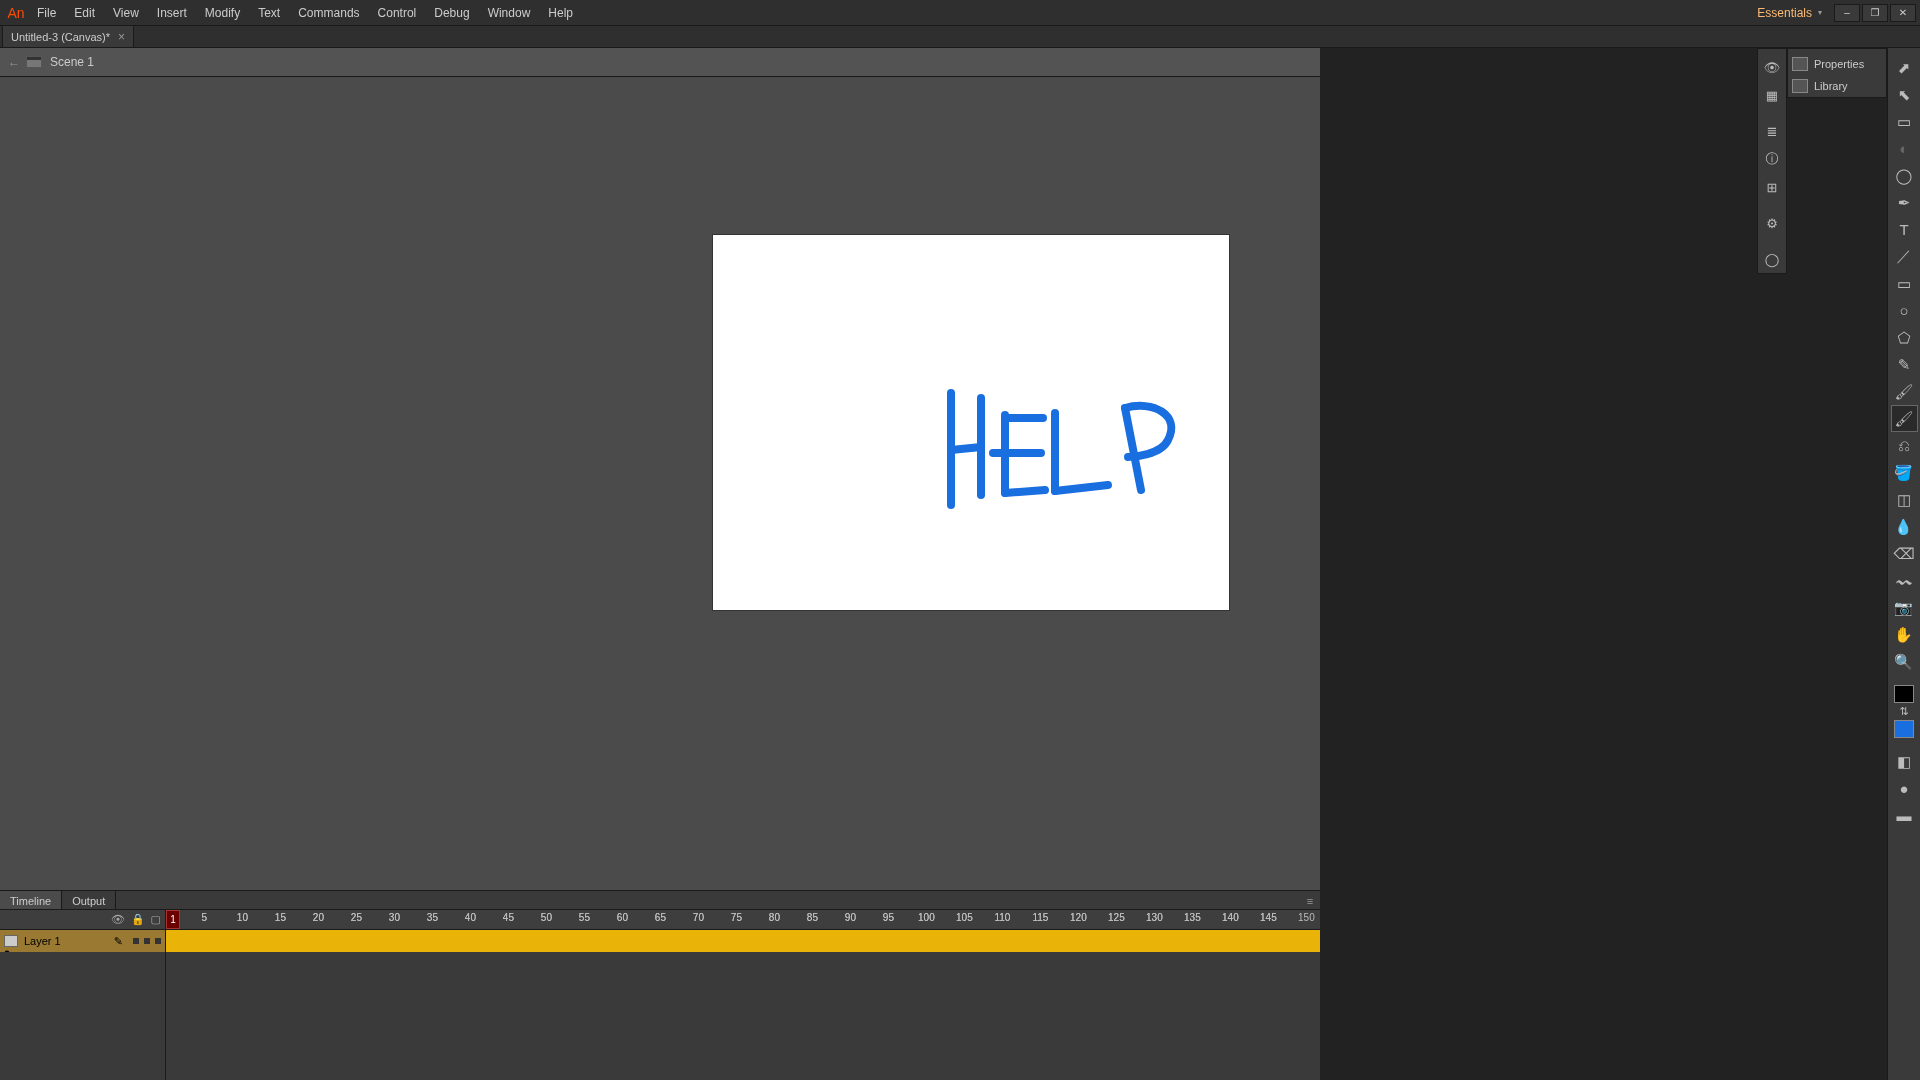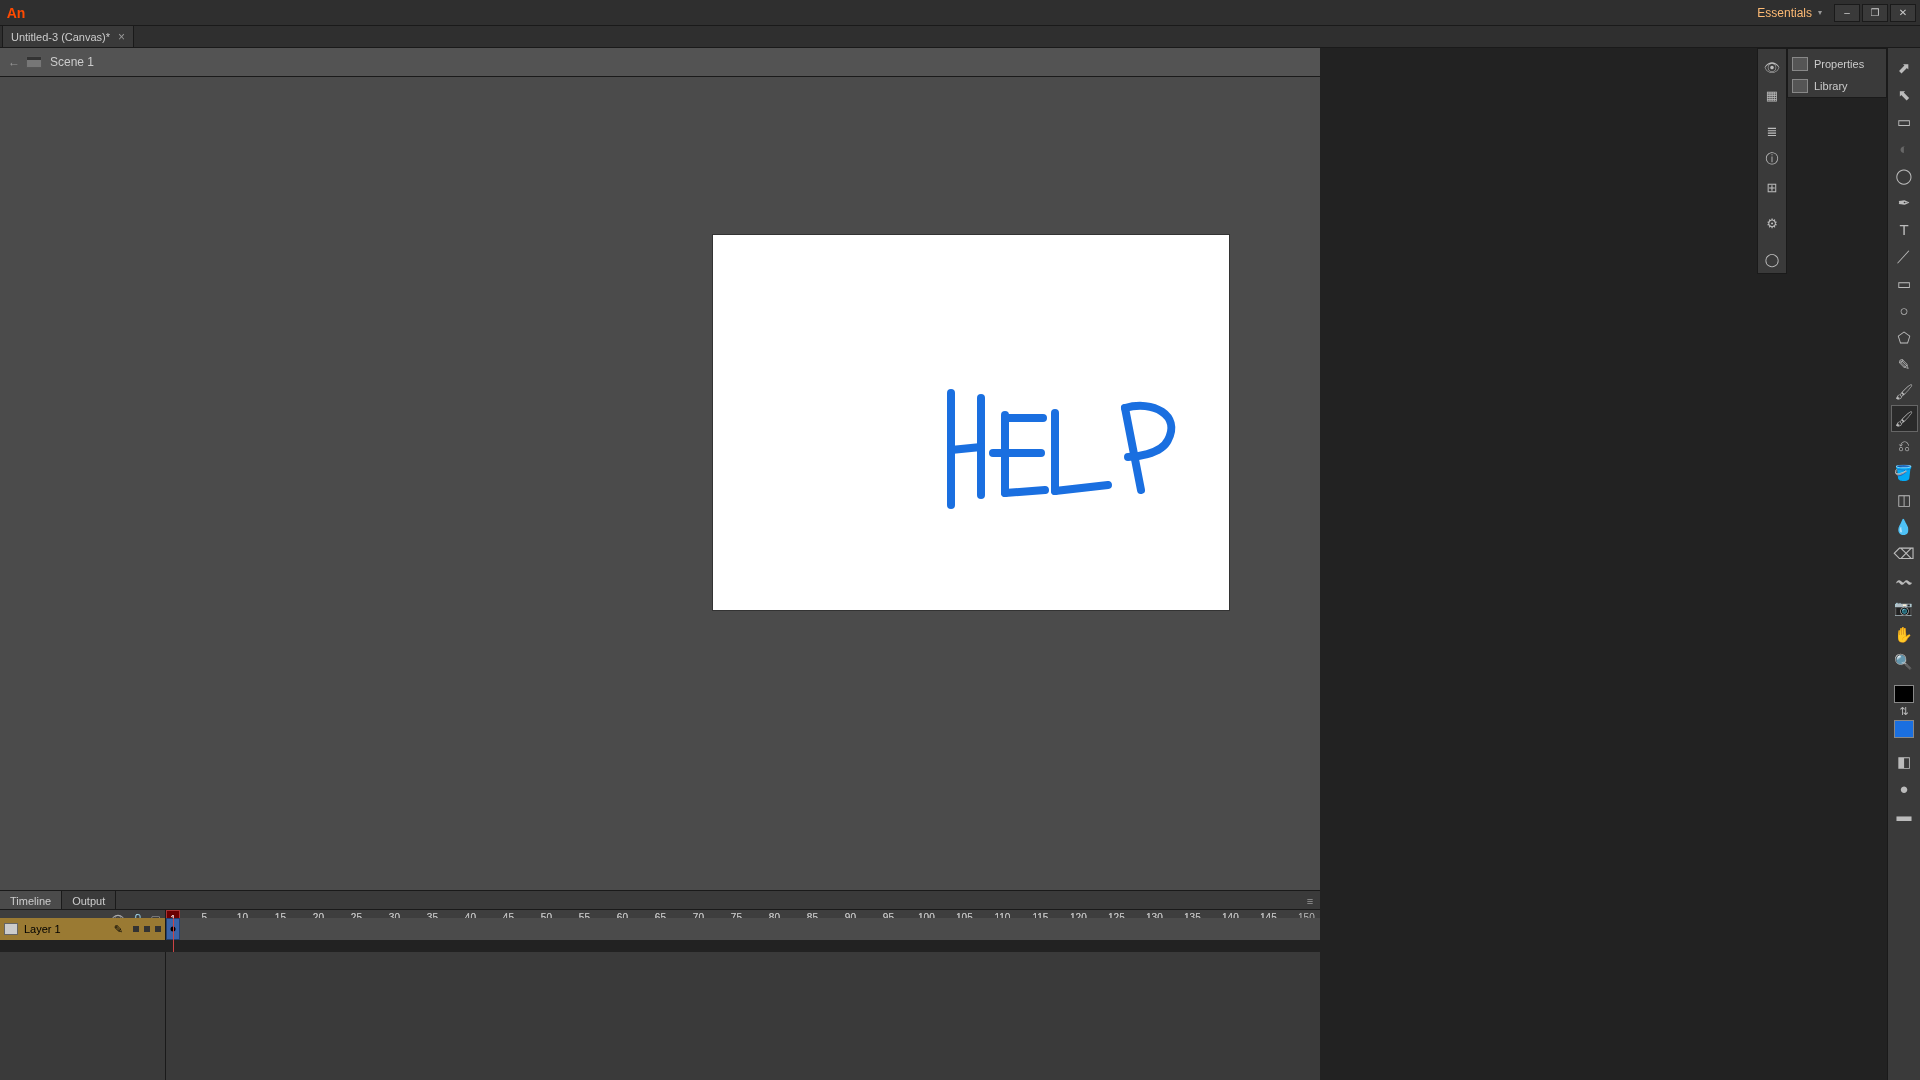--- a/index.html
+++ b/index.html
@@ -1,21 +1,21 @@
 <!DOCTYPE html>
 <html><head>
 <meta charset="utf-8">
 <style>
   * { margin:0; padding:0; box-sizing:border-box; font-family:"Segoe UI",Tahoma,sans-serif; user-select:none; }
   html,body { width:1920px; height:1080px; background:#222; color:#ccc; overflow:hidden; }
 
   
   .menubar { position:absolute; top:0; left:0; right:0; height:26px; background:#2f2f2f;
              border-bottom:1px solid #1a1a1a; display:flex; align-items:center; padding:0 4px; font-size:12px;}
-  .logo { color:#ff4a00; font-weight:bold; font-size:14px; width:24px; text-align:center;}
+  .logo { color:#ff4a00; font-weight:normal; font-size:14px; width:24px; text-align:center;}
   .menu-item { padding:0 9px; line-height:26px; color:#ccc;}
   .menubar-spacer { flex:1; }
   .workspace { padding:0 10px; line-height:26px; color:#fdba74; display:flex; align-items:center;}
   .workspace::after { content:"▾"; font-size:8px; margin-left:6px; color:#999;}
   .win-controls { display:flex; }
   .win-btn { width:26px; height:18px; background:#3a3a3a; border:1px solid #1a1a1a; margin-left:2px;
              display:flex; align-items:center; justify-content:center; font-size:10px; color:#ccc;}
 
   
   .doctabs { position:absolute; top:26px; left:0; right:0; height:22px; background:#2f2f2f;
@@ -75,22 +75,22 @@
              border-bottom:1px solid #1a1a1a; display:flex;}
   .layerhdr { width:166px; height:100%; border-right:1px solid #1a1a1a; display:flex;
               align-items:center; justify-content:flex-end; padding-right:4px; gap:6px;}
   .lh-ico { font-size:11px; color:#aaa;}
   .ruler { flex:1; position:relative; overflow:hidden;}
   .ruler .num { position:absolute; top:2px; font-size:10px; color:#bbb; transform:translateX(-50%);}
   .scrubhead { position:absolute; top:0; bottom:0; width:14px; background:#6b0000; border:1px solid #a33; }
   .scrubhead span { color:#fff; font-size:10px; display:block; text-align:center; line-height:18px;}
 
   
-  .layerrow { position:absolute; left:0; width:1320px; bottom:140px; height:22px; background:#eab308;
-              display:flex;}
+  .layerrow { position:absolute; left:0; width:1320px; bottom:128px; height:22px; background:#eab308;
+              display:flex;flex-direction:column;}
   .layerrow .cell { width:166px; height:100%; background:#9a7a33; border-right:1px solid #1a1a1a;
                     display:flex; align-items:center; padding:0 4px; gap:6px; font-size:11px; color:#000;}
   .layer-icon { width:14px; height:12px; background:#ccc; border:1px solid #666;}
   .pencil { font-size:11px; margin-left:auto;}
   .dots { display:flex; gap:5px; margin-left:4px;}
   .dots span { width:6px; height:6px; background:#333; border-radius:0;}
   .track { flex:1; position:relative; background:#4b4b4b;}
   .keybox { position:absolute; left:0; top:0; bottom:0; width:14px; background:#3a63a8; border:1px solid #23406e;}
   .keybox::after { content:""; position:absolute; left:50%; top:50%; width:5px; height:5px; background:#000;
                    border-radius:50%; transform:translate(-50%,-50%);}
@@ -101,20 +101,33 @@
   .timebody .layercol { position:absolute; left:0; top:0; bottom:0; width:166px; border-right:1px solid #1a1a1a; background:#3a3a3a;}
 
   
   svg { display:block; }
 </style>
 </head>
 <body>
 
 <div class="menubar">
   <div class="logo">An</div>
+  <div id="menus" style="display: flex;">
+      <div class="menu-item">File</div>
+      <div class="menu-item">Edit</div>
+      <div class="menu-item">View</div>
+      <div class="menu-item">Insert</div>
+      <div class="menu-item">Modify</div>
+      <div class="menu-item">Text</div>
+      <div class="menu-item">Commands</div>
+      <div class="menu-item">Control</div>
+      <div class="menu-item">Debug</div>
+      <div class="menu-item">Window</div>
+      <div class="menu-item">Help</div>
+    </div>
   <div class="menubar-spacer"></div>
   <div class="workspace">Essentials</div>
   <div class="win-controls">
     <div class="win-btn">–</div>
     <div class="win-btn">❐</div>
     <div class="win-btn">✕</div>
   </div>
 </div>
 
 <div class="doctabs">

